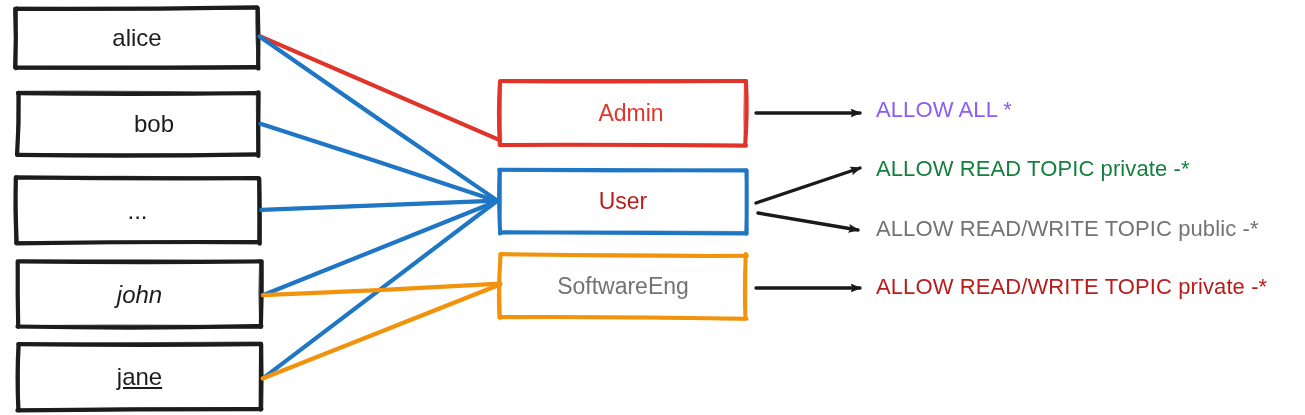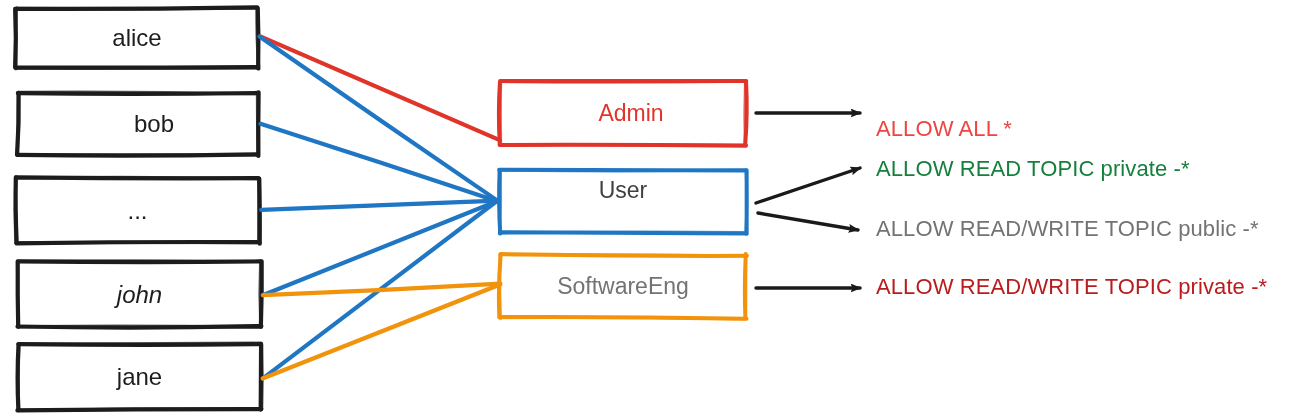--- a/index.html
+++ b/index.html
@@ -171,23 +171,23 @@
           <path d="M748,288 L852,288" stroke="#1a1a1a" fill="none" stroke-width="3.4" stroke-linecap="round" marker-end="url(#ah)"></path>
         </g>
       </g>
   </svg>
 
   <div id="labels">
       <div class="node-label user-label" style="left: 8px; top: 8px; width: 242px; height: 60px;">alice</div>
       <div class="node-label user-label" style="left: 26px; top: 93px; width: 240px; height: 62px;">bob</div>
       <div class="node-label user-label" style="left: 8px; top: 178px; width: 243px; height: 65px;">...</div>
       <div class="node-label user-label" style="left: 10px; top: 262px; width: 243px; height: 65px; font-style: italic;">john</div>
-      <div class="node-label user-label" style="left: 10px; top: 344px; width: 243px; height: 66px;">jane</div>
+      <div class="node-label user-label" style="left: 10px; top: 344px; width: 243px; height: 66px; text-decoration: underline;">jane</div>
       <div class="node-label role-label" style="left: 500px; top: 82px; width: 246px; height: 63px; color: rgb(224, 53, 43);">Admin</div>
-      <div class="node-label role-label" style="left: 492px; top: 159px; width: 246px; height: 63px; color: #404040;">User</div>
+      <div class="node-label role-label" style="left: 492px; top: 170px; width: 246px; height: 63px; color: #b91c1c;">User</div>
       <div class="node-label role-label" style="left: 492px; top: 255px; width: 246px; height: 63px; color: #737373;">SoftwareEng</div>
-      <div class="perm-label" style="left: 868px; top: 116px; color: #ef4444;">ALLOW ALL *</div>
+      <div class="perm-label" style="left: 868px; top: 97px; color: #8b5cf6;">ALLOW ALL *</div>
       <div class="perm-label" style="left: 868px; top: 156px; color: #15803d;">ALLOW READ TOPIC private -*</div>
       <div class="perm-label" style="left: 868px; top: 216px; color: #737373;">ALLOW READ/WRITE TOPIC public -*</div>
       <div class="perm-label" style="left: 868px; top: 274px; color: #b91c1c;">ALLOW READ/WRITE TOPIC private -*</div>
     </div>
 
 </div>
 
 </body></html>

